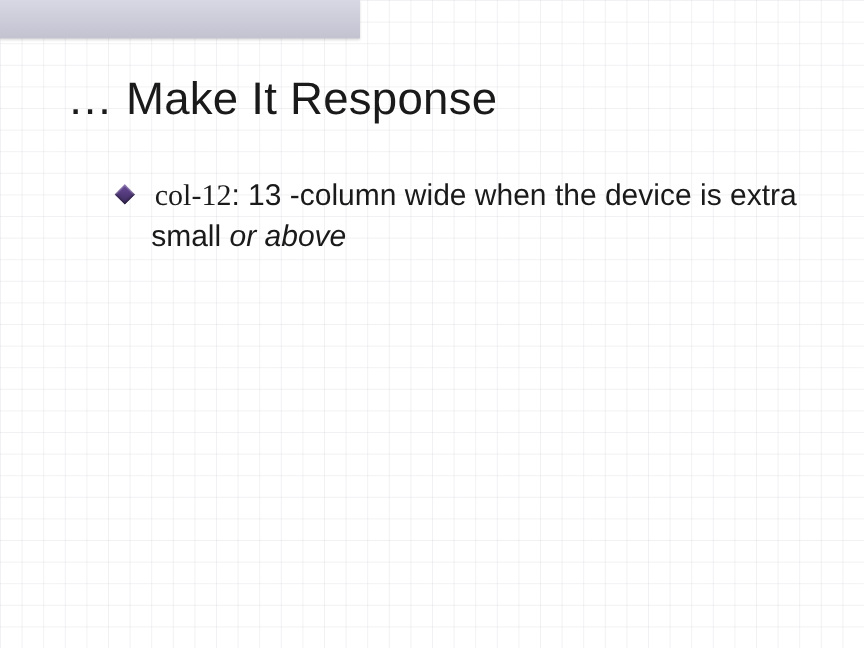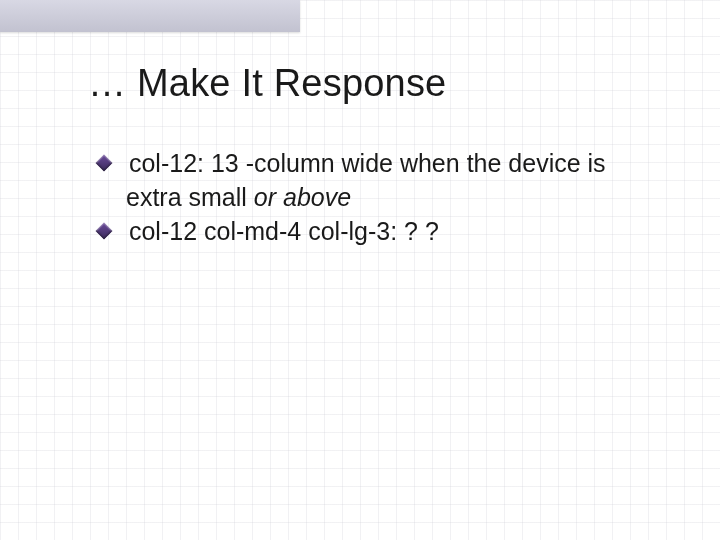--- a/index.html
+++ b/index.html
@@ -33,21 +33,20 @@
   .content {
     position: relative;
     padding: 62px 56px 0 56px;
   }
   .slide-title {
     font-size: 38px;
     font-weight: 400;
     color: #1a1a1a;
     margin: 0 0 42px 0;
     letter-spacing: 0.2px;
-    padding-left: 32px;
   }
   .bullets {
     margin: 0;
     padding: 0 0 0 42px;
     list-style: none;
     font-size: 25px;
     line-height: 1.35;
     color: #1a1a1a;
   }
   .bullets li {
@@ -64,37 +63,34 @@
     height: 12px;
     background: linear-gradient(135deg, #6a4a9a 0%, #3a2a5a 100%);
     transform: rotate(45deg);
     margin-right: 12px;
     vertical-align: middle;
     position: relative;
     top: -2px;
     box-shadow: inset -1px -1px 2px rgba(0,0,0,0.4), inset 1px 1px 1px rgba(255,255,255,0.3);
   }
   .code {
-    font-family: Liberation Sans, sans-serif;
+    font-family: Liberation Serif, serif;
   }
   .italic {
     font-style: italic;
     text-align: right;
   }
 </style>
 </head>
 <body>
 
 <div class="grid-bg"></div>
 <div class="top-bar"></div>
 
 <div class="content">
   <h1 class="slide-title">… Make It Response</h1>
 
   <ul class="bullets">
     <li>
       <span class="code">col-12</span><span>: 13 -column wide when the device is extra small </span><span class="italic">or above</span>
     </li>
-    <li>
-      <span class="code">col-12 col-md-4 col-lg-3</span><span>: ? ?</span>
-    </li>
   </ul>
 </div>
 
 </body></html>

